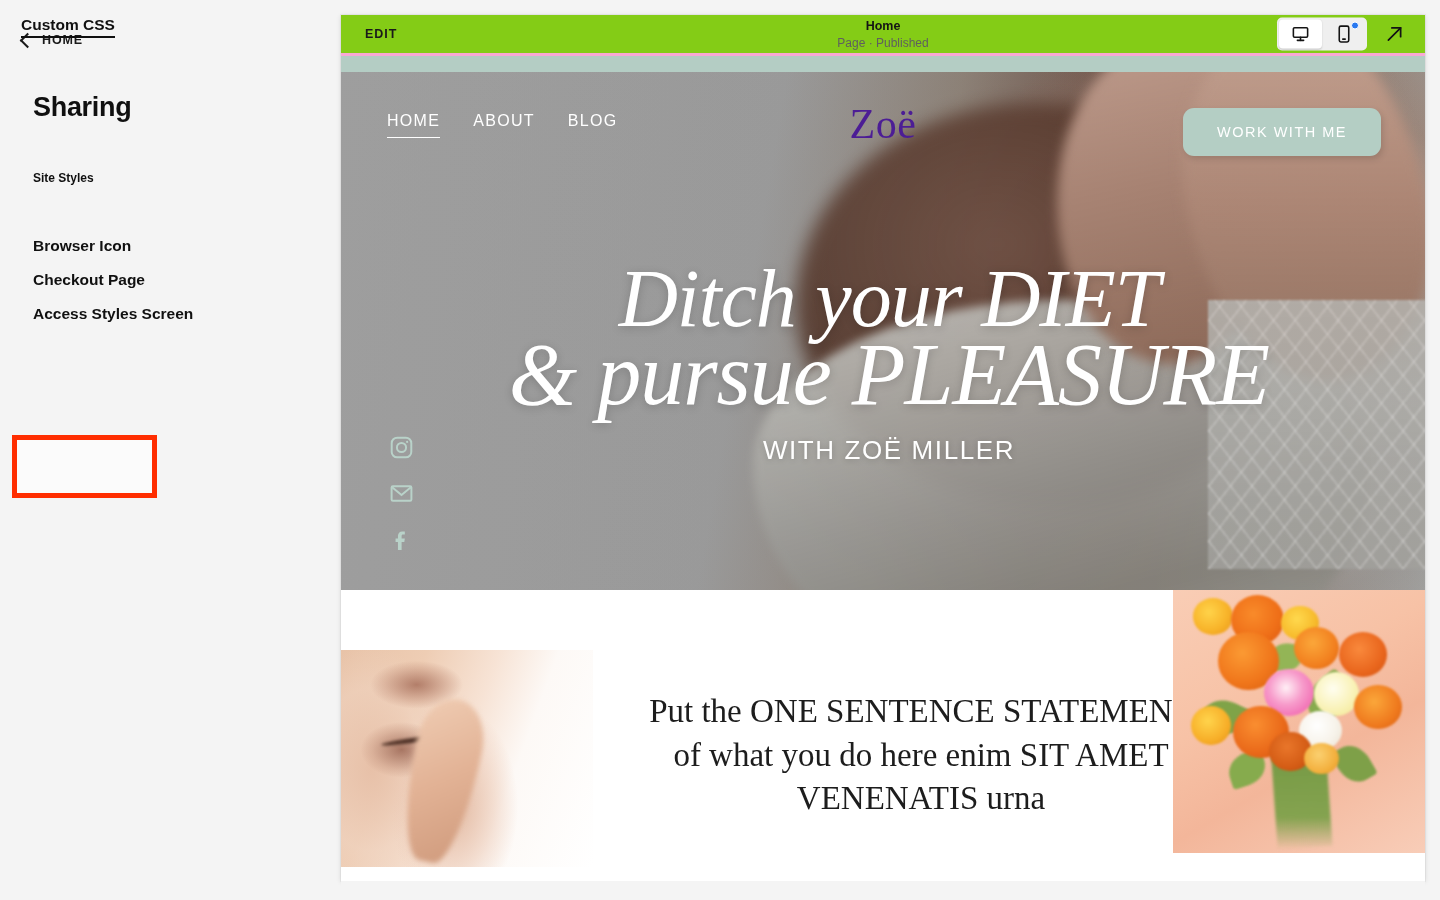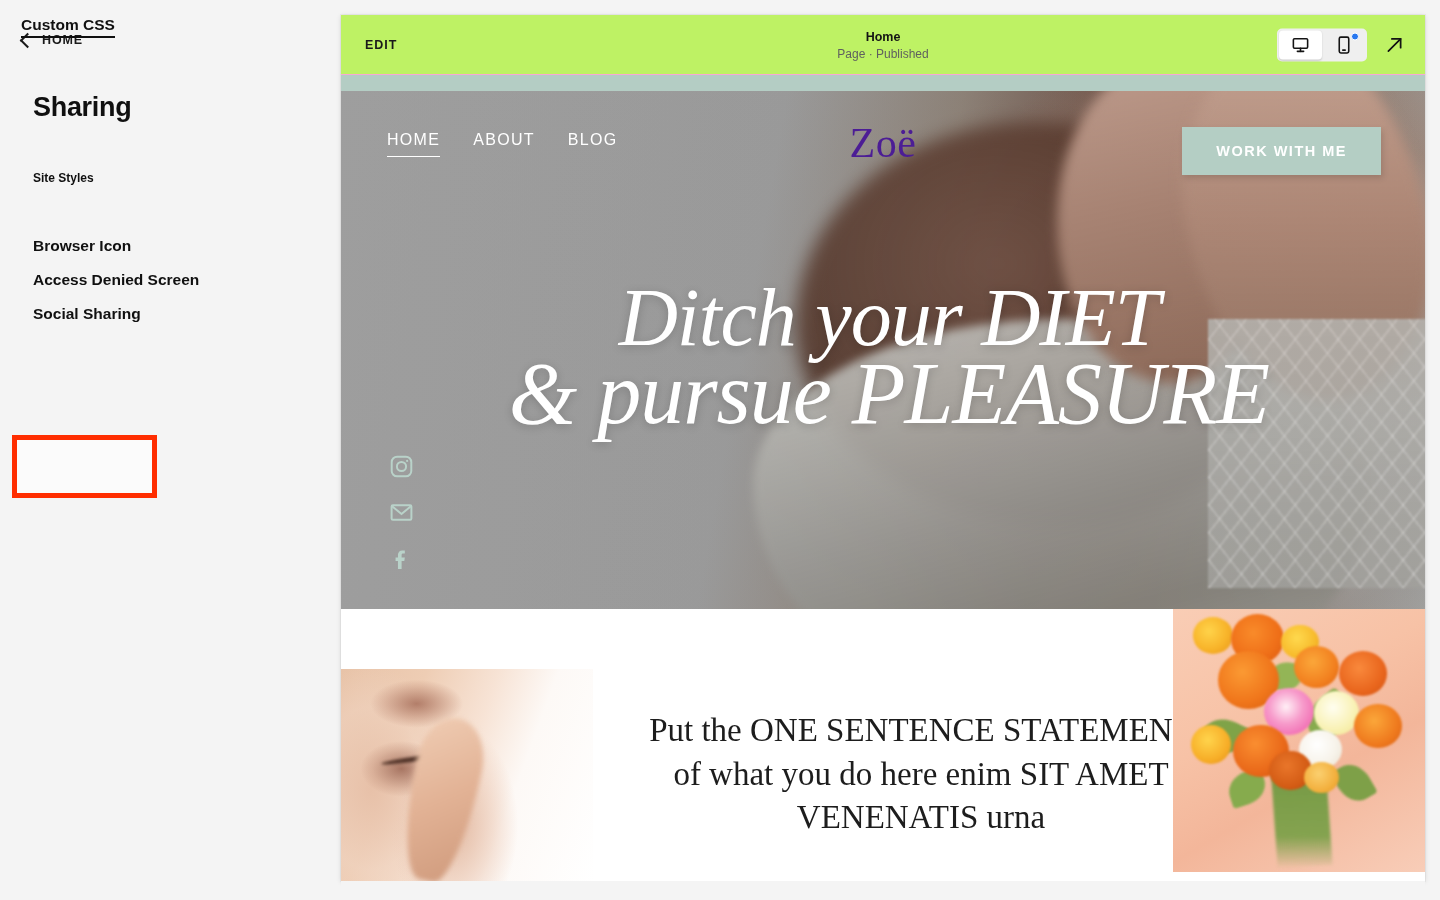--- a/index.html
+++ b/index.html
@@ -112,23 +112,23 @@
     width: 1084px;
     height: 866px;
     background: #ffffff;
     box-shadow: 0 1px 5px rgba(0,0,0,0.13), 0 0 0 1px rgba(0,0,0,0.035);
     overflow: hidden;
   }
 
   
   .toolbar {
     position: relative;
-    height: 60px;
-    background: #bef264;
-    border-bottom: 1px solid #f9a8d4;
+    height: 41px;
+    background: #84cc16;
+    border-bottom: 3px solid #f9a8d4;
   }
   .edit-btn {
     position: absolute;
     left: 24px; top: 50%;
     transform: translateY(-50%);
     font-size: 12.5px;
     font-weight: 700;
     letter-spacing: 1px;
     color: #1a1a1a;
     cursor: pointer;
@@ -303,26 +303,27 @@
     letter-spacing: 0.5px;
     z-index: 5;
   }
 
   .cta {
     position: absolute;
     right: 44px; top: 36px;
     background: #b4cec4;
     color: #ffffff;
     font-size: 14.5px;
-    font-weight: 700;
+    font-weight: 400;
     letter-spacing: 1.5px;
     padding: 16px 34px;
     z-index: 5;
     cursor: pointer;
     box-shadow: 2px 3px 6px rgba(0,0,0,0.13);
+    border-radius: 11px;
   }
 
   .headline {
     position: absolute;
     left: 0; right: 0;
     top: 188px;
     text-align: center;
     z-index: 5;
     pointer-events: none;
     margin-left: 12px;
@@ -459,22 +460,22 @@
       <span class="chev"></span>
       <span class="back-label">HOME</span>
     </div>
 
     <div class="design-title">Sharing</div>
 
     <div class="site-styles">Site Styles</div>
 
     <div class="menu">
       <div class="menu-item">Browser Icon</div>
-      <div class="menu-item">Access Denied Screen</div>
-      <div class="menu-item">Social Sharing</div>
+      <div class="menu-item">Checkout Page</div>
+      <div class="menu-item">Access Styles Screen</div>
     </div>
 
     <div class="custom-css-wrap"></div>
     <div class="custom-css-link">Custom CSS</div>
   </div>
 
   <div class="preview">
 
     <div class="toolbar">
       <div class="edit-btn">EDIT</div>
@@ -529,20 +530,21 @@
         <span class="nav-link">BLOG</span>
       </div>
 
       <div class="brand">Zoë</div>
 
       <div class="cta">WORK WITH ME</div>
 
       <div class="headline">
         <div class="hl-line hl1">Ditch your DIET</div>
         <div class="hl-line hl2">&amp; pursue PLEASURE</div>
+        <div class="hl-sub">WITH ZOË MILLER</div>
       </div>
 
       <div class="socials">
         <span class="soc">
           <svg width="25" height="25" viewBox="0 0 24 24" fill="none" stroke="#b9d2c9" stroke-width="1.9">
             <rect x="2.6" y="2.6" width="18.8" height="18.8" rx="5.2"></rect>
             <circle cx="12" cy="12" r="4.4"></circle>
             <circle cx="17.4" cy="6.6" r="1.05" fill="#b9d2c9" stroke="none"></circle>
           </svg>
         </span>

